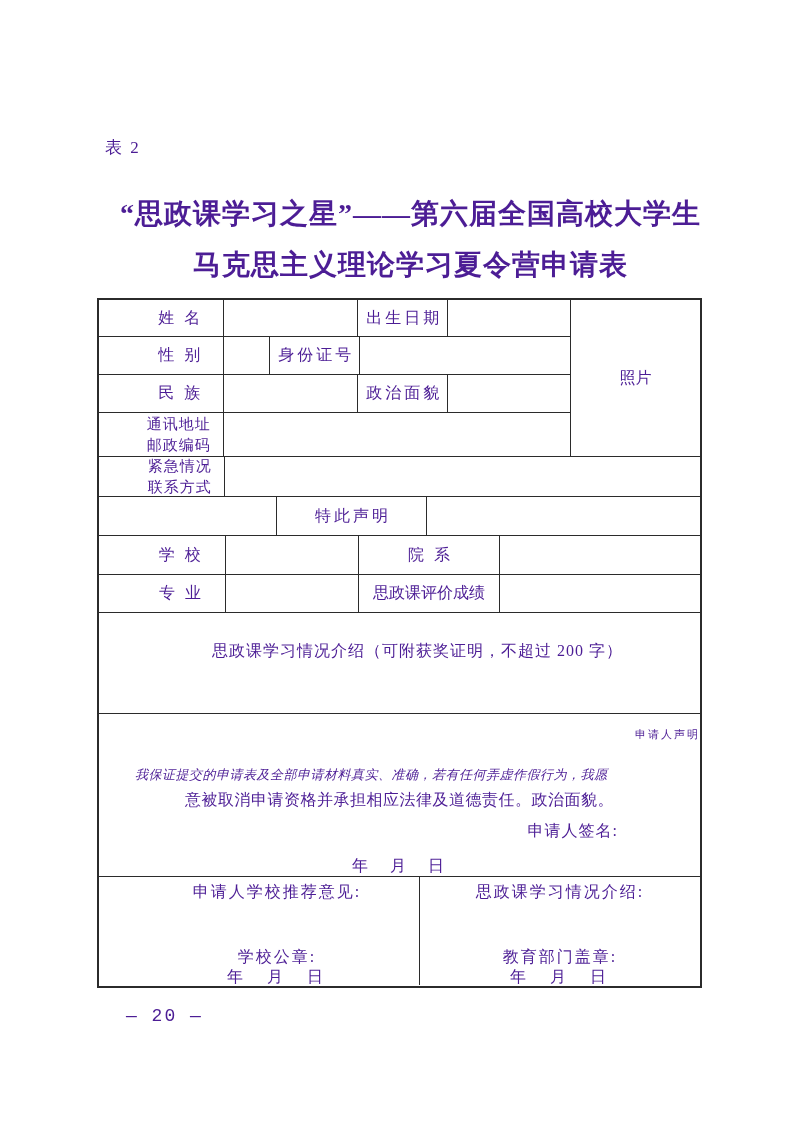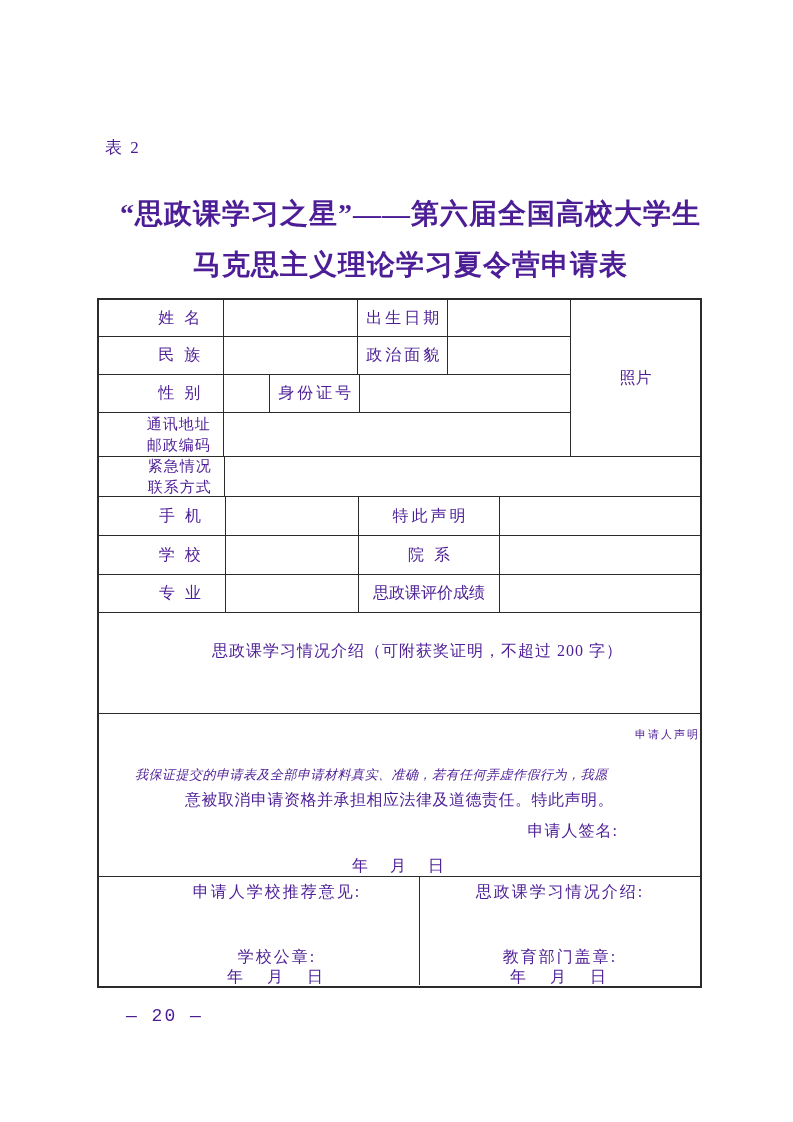--- a/index.html
+++ b/index.html
@@ -82,47 +82,46 @@
     </div>
 
     <div class="r half" style="height:37px">
       <div class="c sp-wide" style="width:96px">姓名</div>
       <div class="c" style="width:145px"></div>
       <div class="c sp-mid" style="width:98px">出生日期</div>
       <div class="c end" style="width:132px"></div>
     </div>
 
     <div class="r half" style="height:38px">
+      <div class="c sp-wide" style="width:96px">性别</div>
+      <div class="c" style="width:50px"></div>
+      <div class="c sp-mid" style="width:97px">身份证号</div>
+      <div class="c end" style="width:228px"></div>
+    </div>
+
+    <div class="r half" style="height:38px">
       <div class="c sp-wide" style="width:96px">民族</div>
       <div class="c" style="width:145px"></div>
       <div class="c sp-mid" style="width:98px">政治面貌</div>
       <div class="c end" style="width:132px"></div>
-    </div>
-
-    <div class="r half" style="height:38px">
-      <div class="c sp-wide" style="width:96px">性别</div>
-      <div class="c" style="width:50px"></div>
-      <div class="c sp-mid" style="width:97px">身份证号</div>
-      <div class="c end" style="width:228px"></div>
     </div>
 
     <div class="r half" style="height:44px">
       <div class="c two-line" style="width:96px">通讯地址
 邮政编码</div>
       <div class="c end" style="width:375px"></div>
     </div>
 
     <div class="r" style="height:40px">
       <div class="c two-line" style="width:96px">紧急情况
 联系方式</div>
       <div class="c end" style="width:505px"></div>
     </div>
 
     <div class="r" style="height:39px">
-      <div class="c sp-wide" style="width:96px">手机</div>
       <div class="c" style="width:142px"></div>
       <div class="c sp-mid" style="width:150px">特此声明</div>
       <div class="c end" style="width:213px"></div>
     </div>
 
     <div class="r" style="height:39px">
       <div class="c sp-wide" style="width:96px">学校</div>
       <div class="c" style="width:142px"></div>
       <div class="c sp-wide" style="width:150px">院系</div>
       <div class="c end" style="width:213px"></div>
@@ -135,21 +134,21 @@
       <div class="c end" style="width:213px"></div>
     </div>
 
     <div class="r" style="height:101px">
       <div class="c end intro-cell" style="width:601px">思政课学习情况介绍（可附获奖证明，不超过 200 字）</div>
     </div>
 
     <div class="r decl-row" style="height:163px;display:block">
       <div class="decl-title">申请人声明</div>
       <div class="decl-line1">我保证提交的申请表及全部申请材料真实、准确，若有任何弄虚作假行为，我愿</div>
-      <div class="decl-line2">意被取消申请资格并承担相应法律及道德责任。特此声明。</div>
+      <div class="decl-line2">意被取消申请资格并承担相应法律及道德责任。政治面貌。</div>
       <div class="decl-sign">申请人签名:</div>
       <div class="decl-date">年　月　日</div>
     </div>
 
     <div class="r" style="height:108px;border-bottom:none">
       <div class="opinion-cell" style="width:303px;height:108px">
         <div class="op-title">申请人学校推荐意见:</div>
         <div class="op-seal">学校公章:</div>
         <div class="op-date">年　月　日</div>
       </div>

